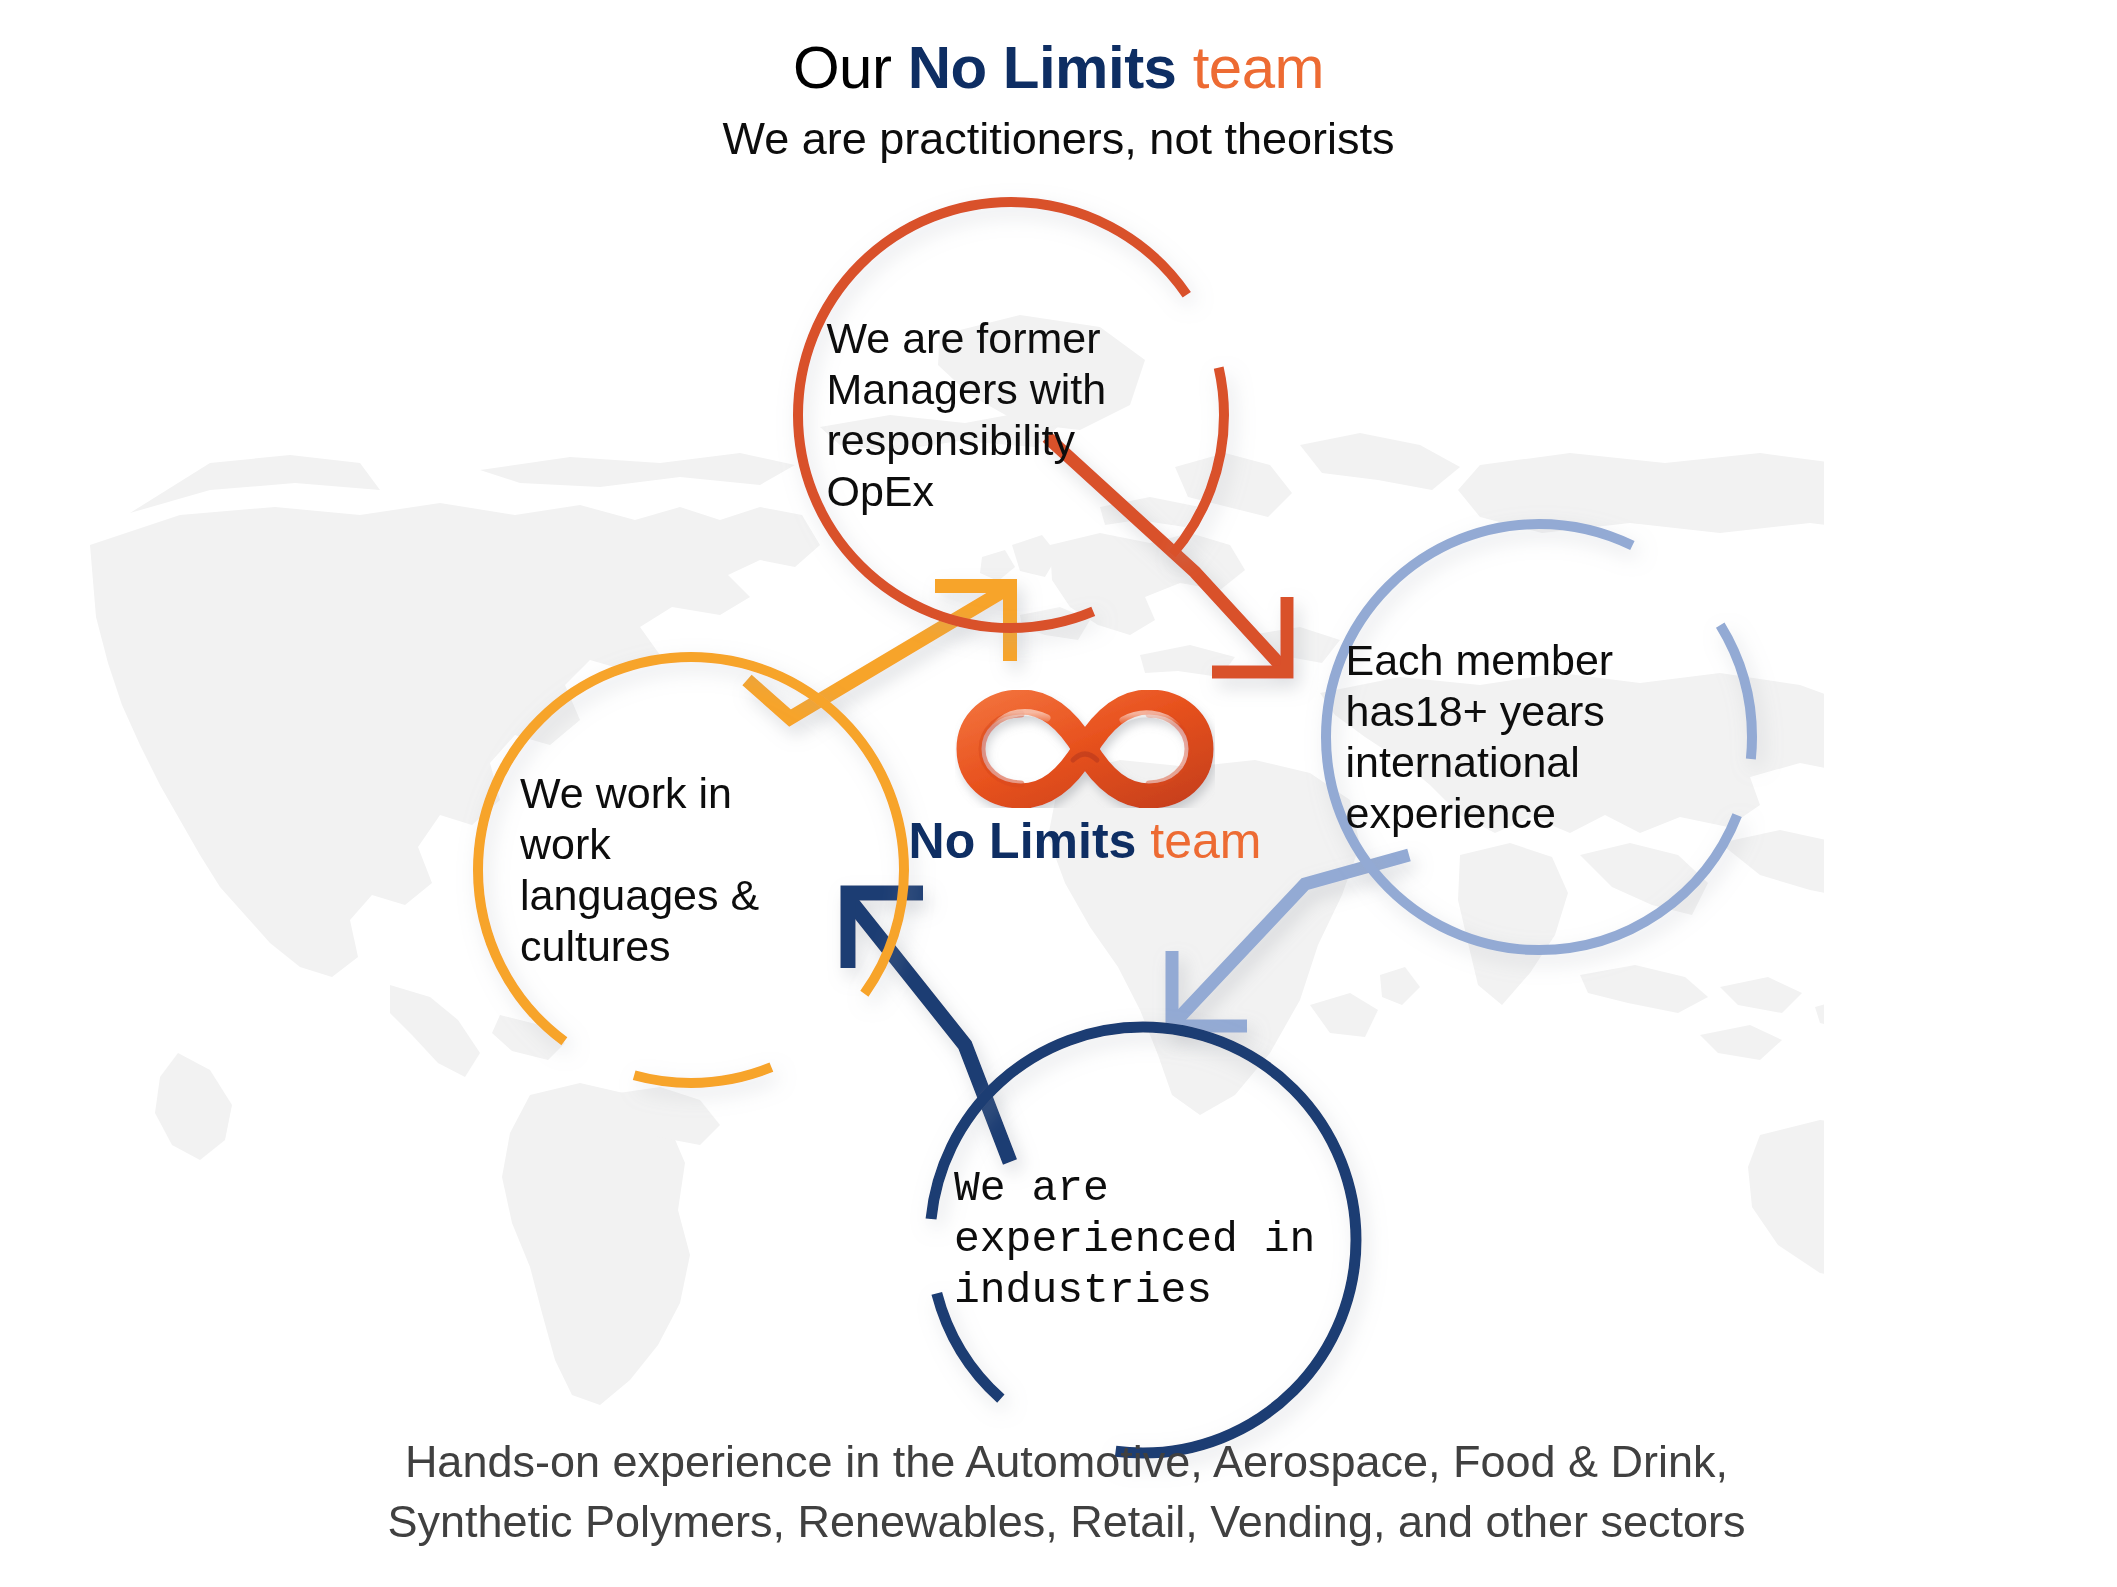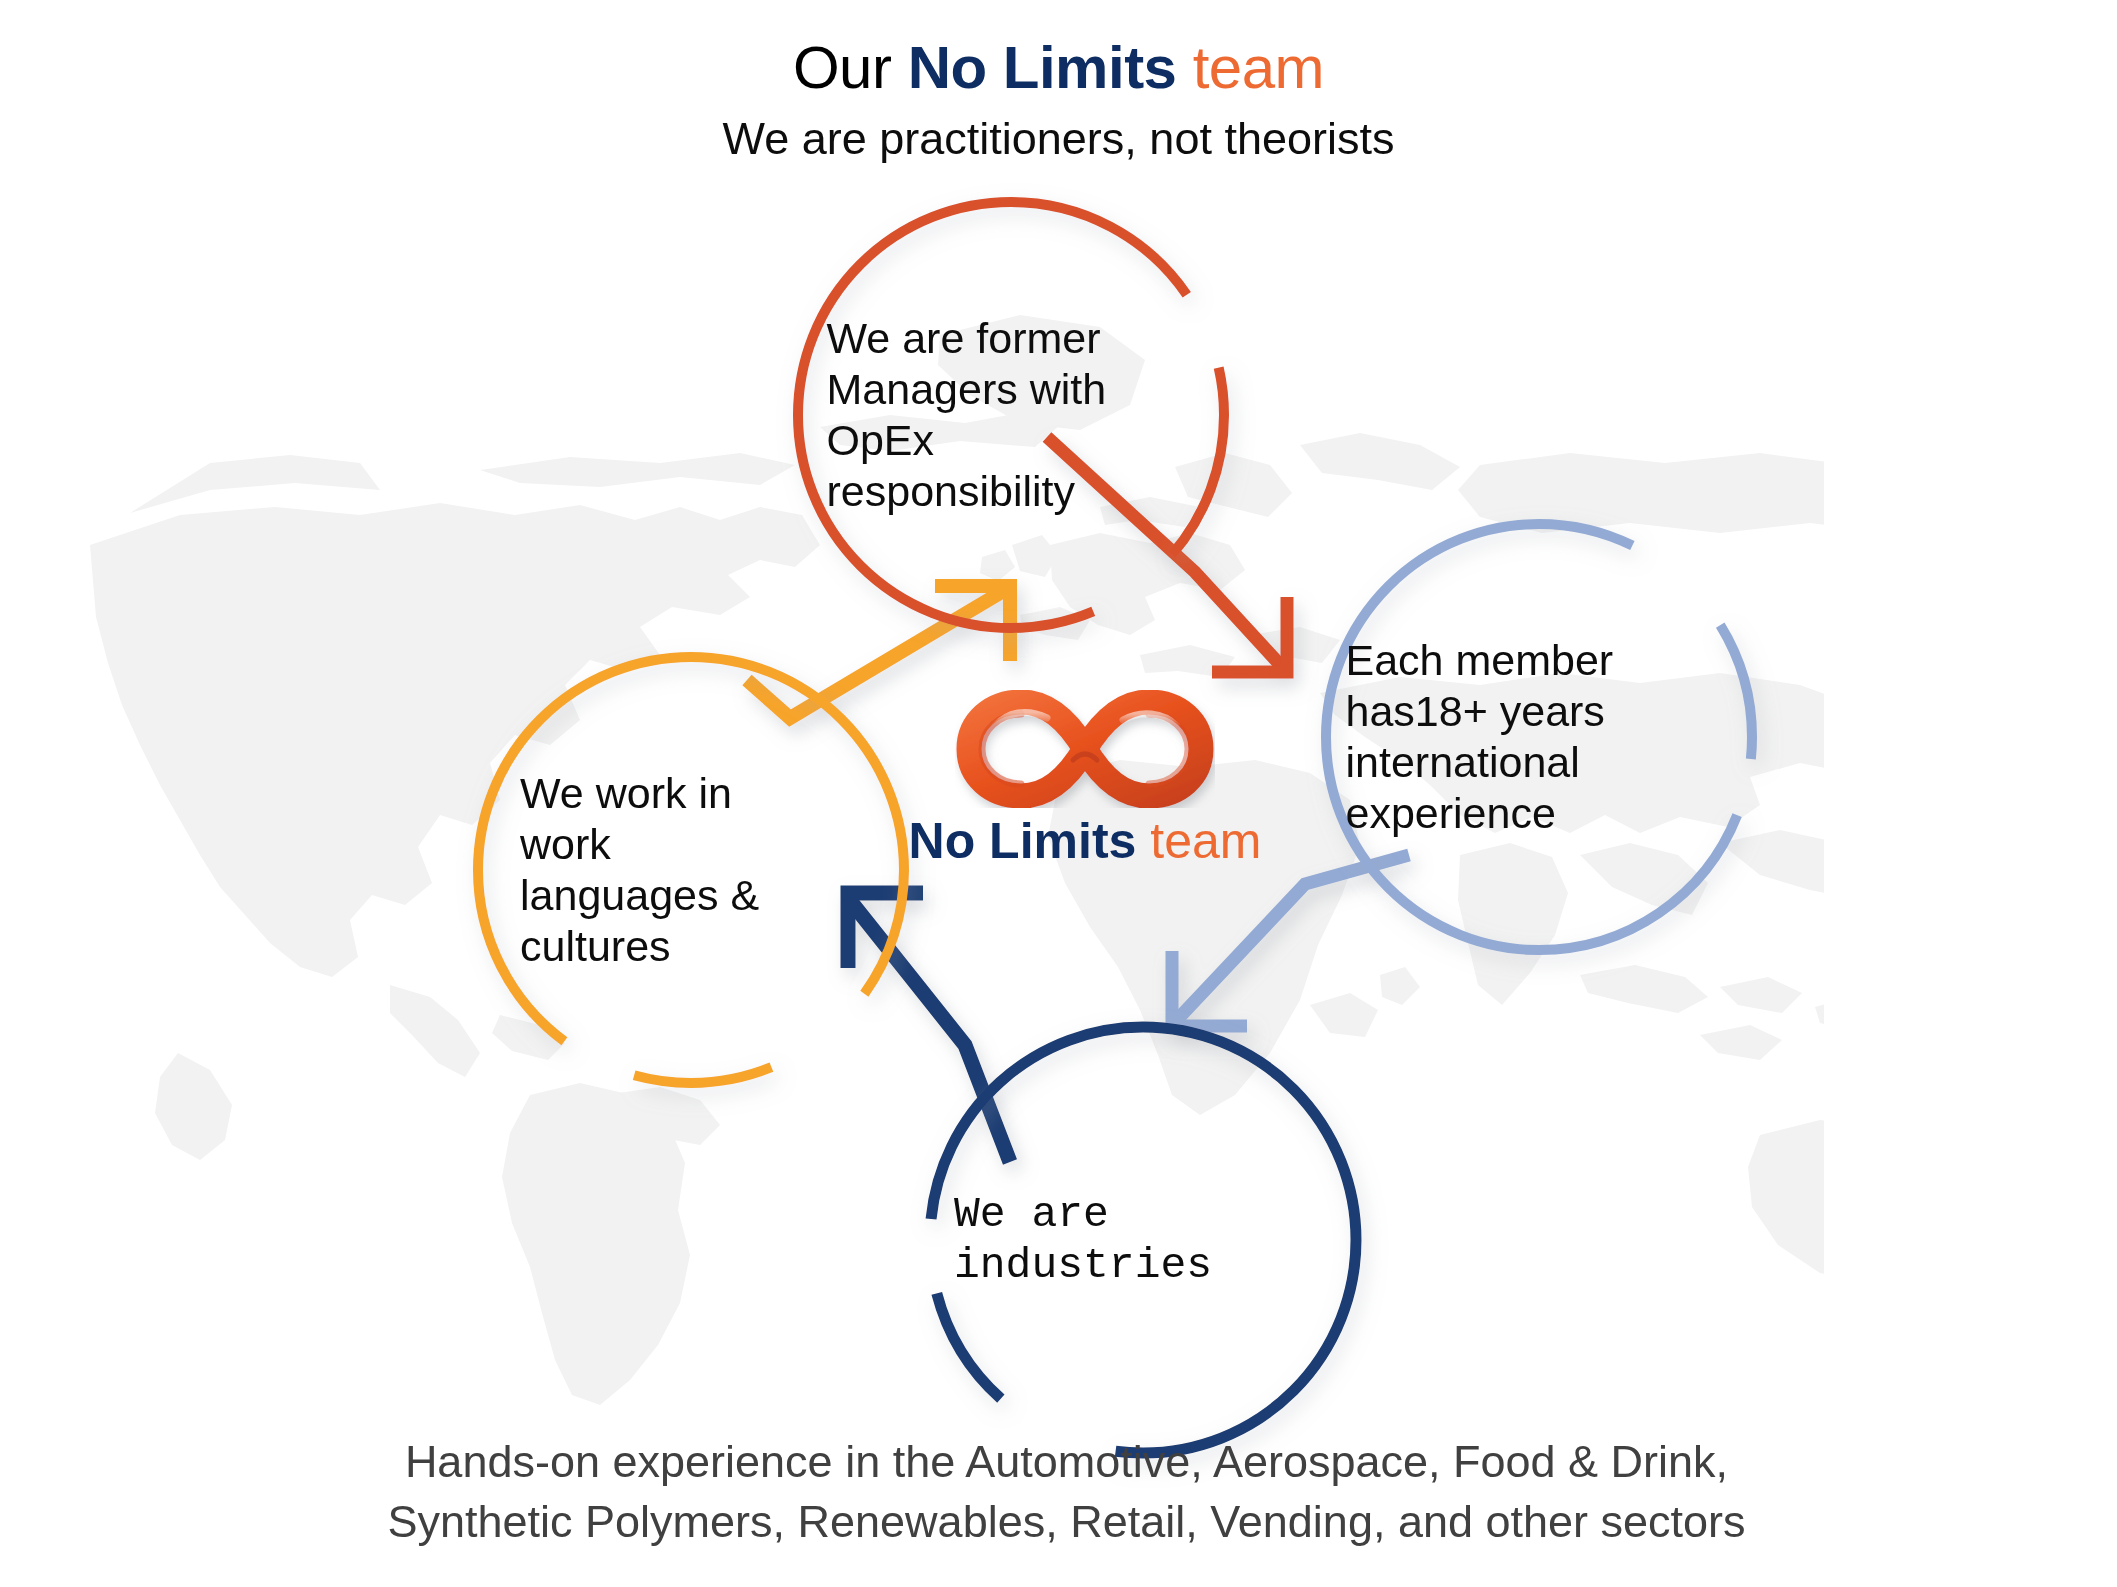--- a/index.html
+++ b/index.html
@@ -254,22 +254,22 @@
         <filter id="sh-top" x="-30%" y="-30%" width="170%" height="170%">
           <feDropShadow dx="5" dy="8" stdDeviation="10" flood-color="#a0a6ae" flood-opacity="0.30"></feDropShadow>
         </filter>
       </defs>
 
       <circle cx="225" cy="225" r="213" fill="none" stroke="#D9512C" stroke-width="10" stroke-linecap="butt" stroke-dasharray="960 80 200 98" stroke-dashoffset="-250" filter="url(#sh-top)"></circle>
     </svg>
     <div class="btext">
       <div>We are former</div>
       <div>Managers with</div>
+      <div>responsibility</div>
       <div>OpEx</div>
-      <div>responsibility</div>
     </div>
   </div>
 
   <div class="bubble" id="bubble-right">
     <svg class="ring-svg" viewBox="0 0 450 450">
       <defs>
         <filter id="sh-right" x="-30%" y="-30%" width="170%" height="170%">
           <feDropShadow dx="5" dy="8" stdDeviation="10" flood-color="#a0a6ae" flood-opacity="0.30"></feDropShadow>
         </filter>
       </defs>
@@ -287,20 +287,21 @@
     <svg class="ring-svg" viewBox="0 0 450 450">
       <defs>
         <filter id="sh-bottom" x="-30%" y="-30%" width="170%" height="170%">
           <feDropShadow dx="5" dy="8" stdDeviation="10" flood-color="#a0a6ae" flood-opacity="0.30"></feDropShadow>
         </filter>
       </defs>
       <circle cx="225" cy="225" r="213" fill="none" stroke="#1B3D73" stroke-width="11" stroke-linecap="butt" stroke-dasharray="1010 128 125 75" stroke-dashoffset="-690" filter="url(#sh-bottom)"></circle>
     </svg>
     <div class="btext">
       <div>We are</div>
+      <div>experienced in</div>
       <div>industries</div>
     </div>
   </div>
 
   <div class="bubble" id="bubble-left">
     <svg class="ring-svg" viewBox="0 0 450 450">
       <defs>
         <filter id="sh-left" x="-30%" y="-30%" width="170%" height="170%">
           <feDropShadow dx="5" dy="8" stdDeviation="10" flood-color="#a0a6ae" flood-opacity="0.30"></feDropShadow>
         </filter>

